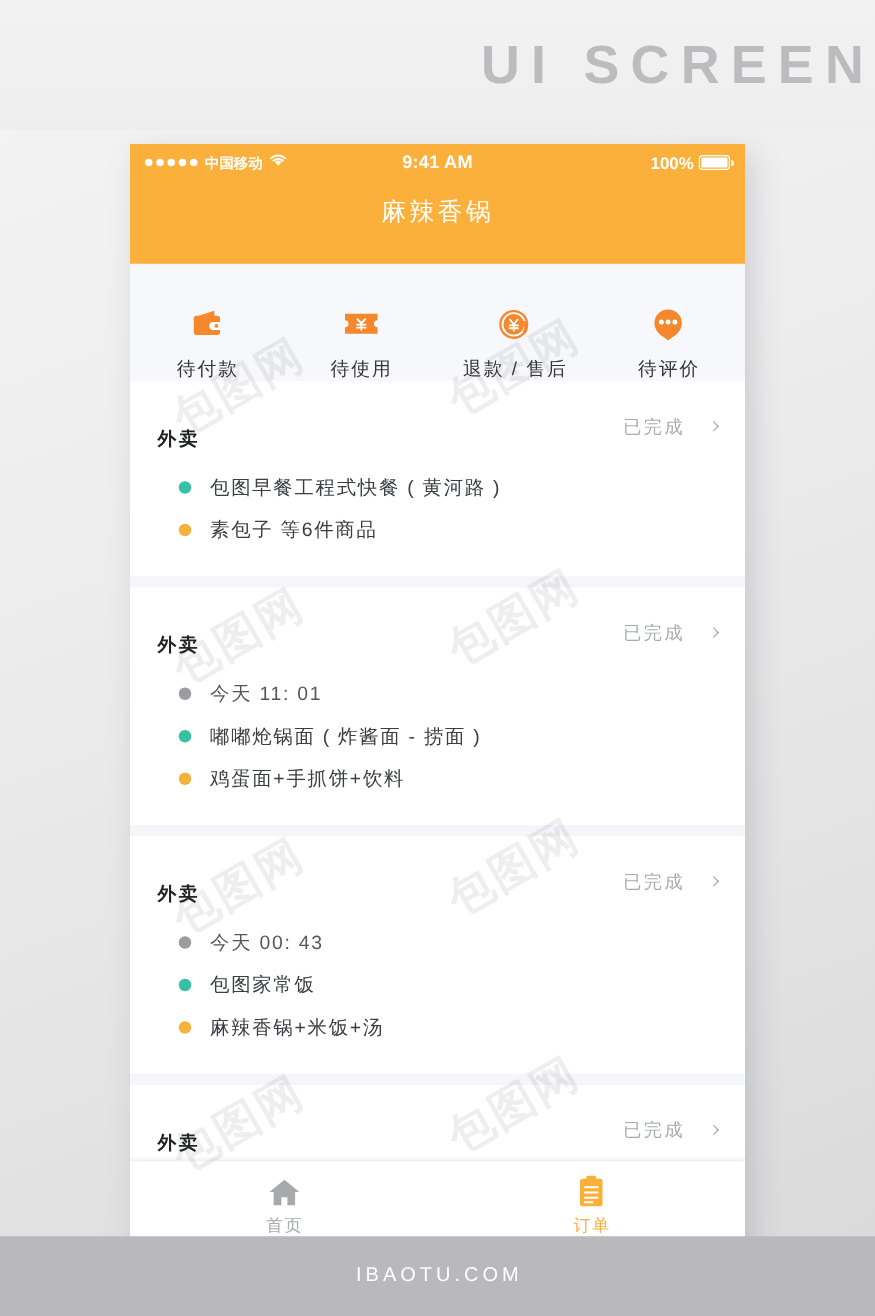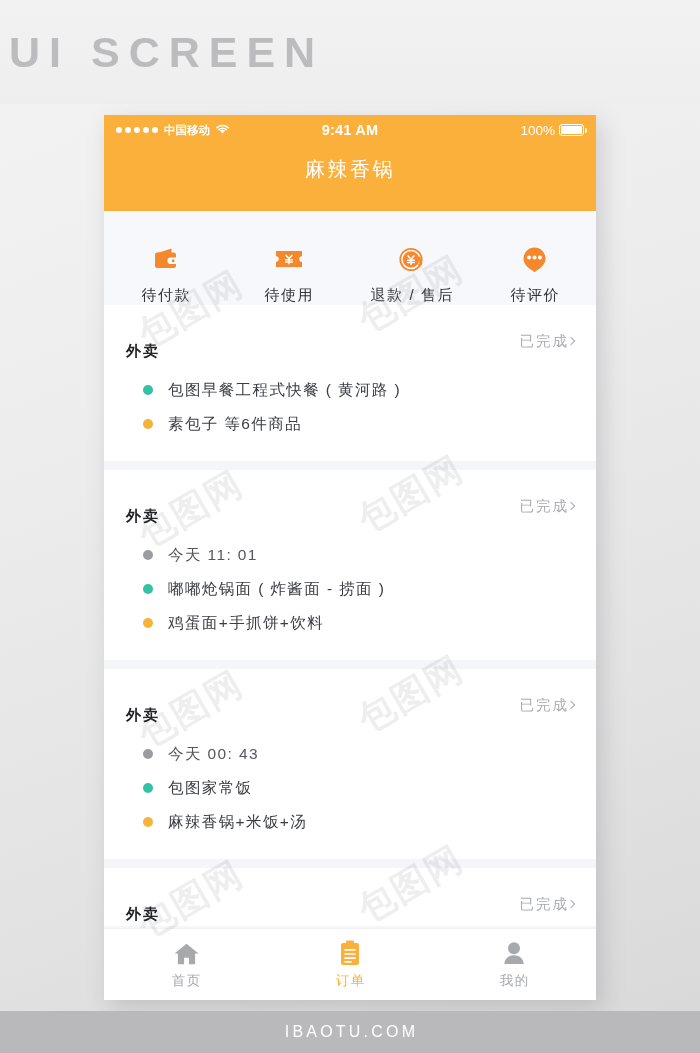--- a/index.html
+++ b/index.html
@@ -17,37 +17,37 @@
   }
 
   
   .banner {
     position: absolute;
     top: 0; left: 0;
     width: 700px;
     height: 104px;
     display: flex;
     align-items: center;
-    justify-content: flex-start;
+    justify-content: flex-end;
     background: linear-gradient(180deg, #f2f2f3 0%, #eeeeef 100%);
   }
   .banner-title {
     font-size: 43px;
     font-weight: bold;
     letter-spacing: 9px;
     color: #bcbcbe;
     padding-left: 9px;
   }
 
   
   .footer {
     position: absolute;
     left: 0; bottom: 0;
     width: 700px;
-    height: 42px;
+    height: 64px;
     background: #b9b9bb;
     display: flex;
     align-items: center;
     justify-content: center;
   }
   .footer-text {
     color: #ffffff;
     font-size: 16px;
     letter-spacing: 3.2px;
     padding-left: 3px;
@@ -107,21 +107,21 @@
     letter-spacing: 0.2px;
     pointer-events: none;
   }
   .sb-right {
     margin-left: auto;
     display: flex;
     align-items: center;
     gap: 4px;
     z-index: 2;
   }
-  .sb-batt-label { font-size: 13.5px; font-weight: normal; }
+  .sb-batt-label { font-size: 13.5px; font-weight: bold; }
   .battery {
     width: 25px; height: 12px;
     border: 1.6px solid #ffffff;
     border-radius: 3px;
     position: relative;
     padding: 1.4px;
   }
   .battery::after {
     content: "";
     position: absolute;
@@ -191,21 +191,21 @@
   .card-type {
     font-size: 15px;
     font-weight: bold;
     color: #222326;
     letter-spacing: 2px;
     margin-top: 21px;
   }
   .card-status {
     display: flex;
     align-items: center;
-    gap: 0;
+    gap: 21px;
     font-size: 14.5px;
     color: #a9abb0;
     letter-spacing: 2px;
   }
   .chev {
     display: inline-block;
     width: 6px; height: 6px;
     border-top: 1.4px solid #a9abb0;
     border-right: 1.4px solid #a9abb0;
     transform: rotate(45deg);
@@ -487,27 +487,18 @@
             <path d="M6 9.8 h10"></path>
             <path d="M6 14 h10"></path>
             <path d="M6 18.2 h10"></path>
             <path d="M6 21.8 h6"></path>
           </g>
         </svg>
       </span>
       <span class="tab-label">订单</span>
     </div>
 
-    <div class="tab">
-      <span class="tab-icon">
-        <svg width="24" height="25" viewBox="0 0 24 25">
-          <circle cx="12" cy="7.2" r="6" fill="#a7a9ad"></circle>
-          <path d="M12 14.2 c-6.2 0 -9.6 4.2 -9.6 8.8 h19.2 c0 -4.6 -3.4 -8.8 -9.6 -8.8 Z" fill="#a7a9ad"></path>
-        </svg>
-      </span>
-      <span class="tab-label">我的</span>
-    </div>
   </div>
 </div>
 
 <div class="footer">
   <div class="footer-text">IBAOTU.COM</div>
 </div>
 
 </body></html>

